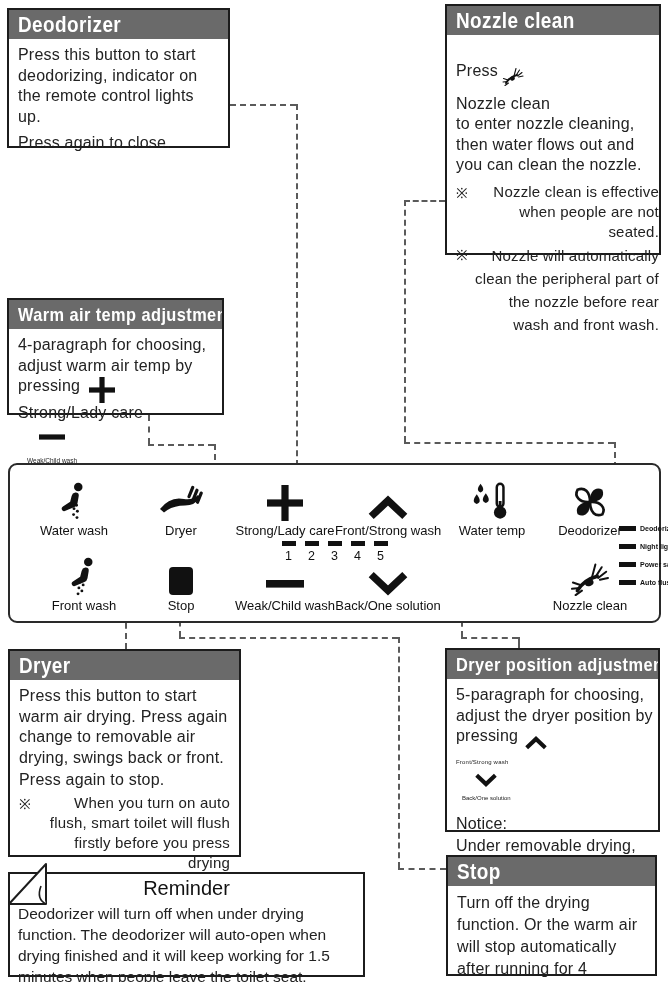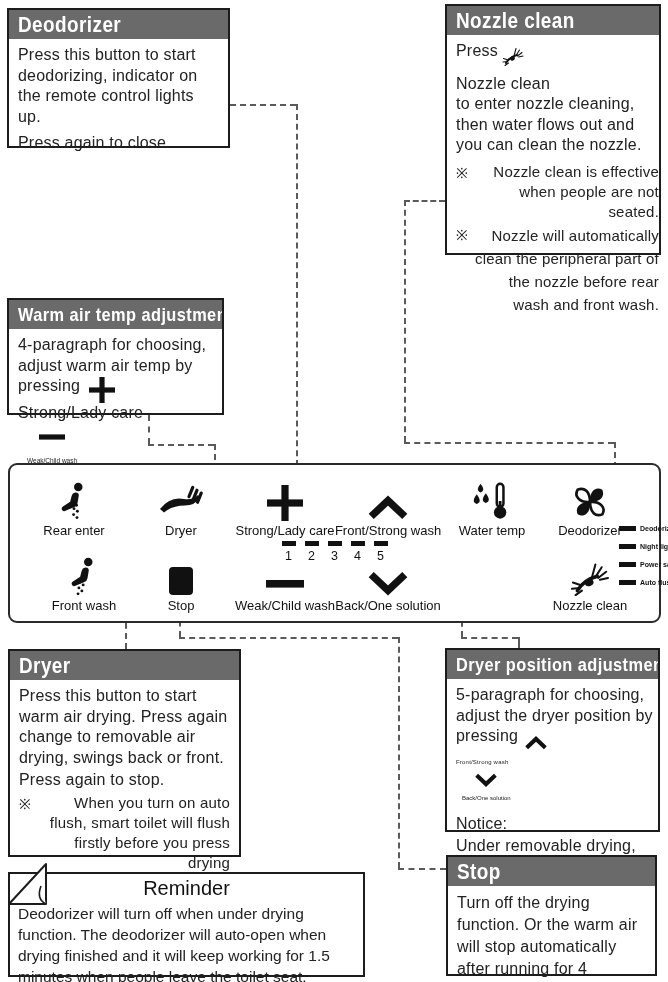--- a/index.html
+++ b/index.html
@@ -92,21 +92,21 @@
   <div class="box" style="left:7px;top:8px;width:223px;height:140px;">
     <div class="hd"><span class="hd-t">Deodorizer</span></div>
     <div class="bd">
       <p>Press this button to start deodorizing, indicator on the remote control lights up.</p>
       <p>Press again to close.</p>
     </div>
   </div>
 
   <div class="box" style="left:445px;top:4px;width:216px;height:251px;">
     <div class="hd"><span class="hd-t">Nozzle clean</span></div>
-    <div class="bd" style="padding-right:0;">
+    <div class="bd" style="padding-right:0;margin-top:20px;">
       <p style="margin-bottom:2px;"><span>Press</span><span class="istack"><svg width="24" height="20" viewBox="0 0 44 40">
               <g fill="none" stroke="#111" stroke-linecap="round">
                 <path d="M8 34 Q15 22 30 18" stroke-width="4"></path>
                 <path d="M24 20 L28 5" stroke-width="2.2"></path>
                 <path d="M28 19 L35 8" stroke-width="2.2"></path>
                 <path d="M31 20 L40 13" stroke-width="2.2"></path>
                 <path d="M33 22 L42 20" stroke-width="2.2"></path>
                 <path d="M12 28 L3 25" stroke-width="2.2"></path>
                 <path d="M11 31 L2 32" stroke-width="2.2"></path>
                 <path d="M13 34 L6 39" stroke-width="2.2"></path>
@@ -147,21 +147,21 @@
               <circle cx="25" cy="6.5" r="5"></circle>
               <path d="M21.5 13 q-3.5 .5 -4.3 4 l-1.7 7 -8.5 5.5 q-2.5 1.5 -1 4 q1.5 2.2 4 1 l10.5 -4.5 q3 -1.3 3.6 -4.5 l1.4 -8 q.8 -4.8 -4 -4.5 z"></path>
               <circle cx="23" cy="28" r="1.7"></circle>
               <circle cx="20" cy="32" r="1.7"></circle>
               <circle cx="24" cy="35" r="1.7"></circle>
               <circle cx="19.5" cy="39" r="1.7"></circle>
               <circle cx="23.5" cy="42.5" r="1.7"></circle>
             </g>
           </svg>
         </div>
-      <div class="plabel">Rear enter</div>
+      <div class="plabel">Water wash</div>
     </div>
     <div class="pcell" style="left:116px;top:18px;">
       <div class="picon">
           <svg width="46" height="36" viewBox="0 0 46 34">
             <g fill="#111">
               <path d="M2 23 Q12 10 26 13 Q34 14.5 40 9 L42 11.5 Q37 19.5 27 19.5 Q14 19.5 6 26.5 Z"></path>
               <g transform="rotate(22 36 10)">
                 <rect x="30" y="1" width="3.2" height="13" rx="1.4"></rect>
                 <rect x="35" y="2" width="3.2" height="13" rx="1.4"></rect>
                 <rect x="40" y="3" width="3.2" height="13" rx="1.4"></rect>

